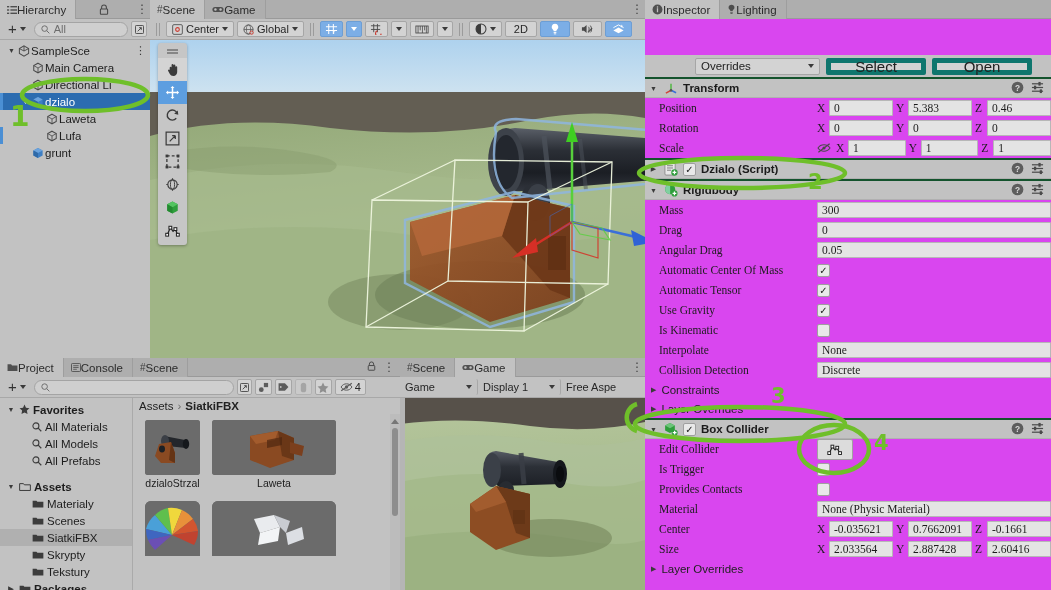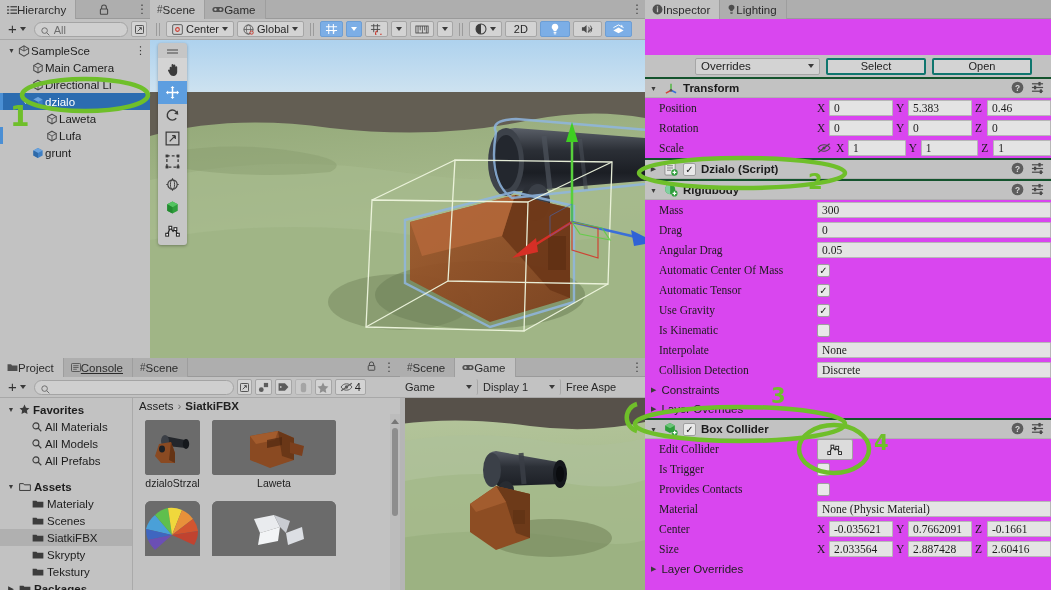--- a/index.html
+++ b/index.html
@@ -41,21 +41,21 @@
     font-size:11px; color:#262626; gap:3px; white-space:nowrap;
   }
   .tbtn.blue { background:#7caee6; border-color:#6d9ed4; }
   .tbtn.plain { background:transparent; border:none; }
   .caret { width:0;height:0;border-left:3.5px solid transparent;border-right:3.5px solid transparent;border-top:4px solid #3a3a3a; }
   .dsep { display:flex; gap:2px; margin:0 3px; }
   .dsep i { width:1px;height:13px;background:#9b9b9b;display:block; }
 
   .searchbox {
     flex:1; height:15px; background:#cfcfcf; border:1px solid #a4a4a4;
-    border-radius:8px; display:flex; align-items:flex-end; padding:0 6px;
+    border-radius:8px; display:flex; align-items:center; padding:0 6px;
     gap:4px; color:#6d6d6d; font-size:11px; min-width:30px;
   }
 
   
   #hierarchy { left:0; top:0; width:150px; height:358px; background:#c2c2c2; }
   #hierarchy .tabbar .lock { margin-left:auto; display:flex; align-items:center; padding-right:2px; color:#444; }
   .hlist { position:relative; background:#c2c2c2; height:298px; padding-top:2px; }
   .hrow {
     height:17px; display:flex; align-items:center; font-size:11.5px;
     color:#1d1d1d; padding-right:4px; position:relative; white-space:nowrap;
@@ -95,22 +95,22 @@
   .gameview { position:absolute; left:0; top:40px; width:245px; height:192px; overflow:hidden; background:#5a5a52; }
 
   
   #inspector { left:645px; top:0; width:406px; height:590px; background:#d946ef; }
   .insptool { height:22px; background:#c2c2c2; display:flex; align-items:center; gap:6px; padding:0 4px 0 50px;margin-top:36px; }
   .dropdn {
     height:17px; background:#d3d3d3; border:1px solid #a6a6a6; border-radius:2px;
     display:flex; align-items:center; padding:0 5px; font-size:11.5px; gap:6px;
   }
   .btn {
-    height:17px; background:#d3d3d3; border:2px solid #0f766e; border-radius:2px;
-    display:flex; align-items:center; justify-content:center; font-size:11px;
+    height:17px; background:#d3d3d3; border:5px solid #0f766e; border-radius:2px;
+    display:flex; align-items:center; justify-content:center; font-size:15px;
   }
   .comp-header {
     height:21px; background:#c2c2c2; display:flex; align-items:center; gap:5px;
     padding:0 4px 0 3px; border-top:2px solid #14532d; border-bottom:1px solid #b0b0b0;
   }
   .comp-header .tw { width:11px; text-align:center; font-size:7px; color:#3b3b3b; }
   .comp-header .name { font-weight:bold; font-size:11.5px; color:#1b1b1b; }
   .comp-header .right { margin-left:auto; display:flex; align-items:center; gap:7px; padding-right:3px; }
   .prow { height:20px; display:flex; align-items:center; padding-left:14px; font-size:11.5px; color:#1d1d1d;font-family:Liberation Serif, serif; }
   .prow .plabel { width:158px; flex:0 0 158px; }
@@ -549,21 +549,21 @@
   <div class="panel" id="project">
     <div class="tabbar">
       <div class="tab active">
         <span class="ticon">
           <svg width="11" height="9" viewBox="0 0 12 10">
               <path d="M0.5 1.5h4l1 1.3h6v6H0.5z" fill="#3d3d3d"></path>
             </svg>
         </span>
         <span>Project</span>
       </div>
-      <div class="tab" style="background:#aeaeae;text-decoration:underline;">
+      <div class="tab" style="background:#aeaeae;">
         <span class="ticon">
           <svg width="10" height="9" viewBox="0 0 11 10">
               <rect x="0.5" y="0.5" width="10" height="9" rx="1" fill="none" stroke="#3d3d3d" stroke-width="1"></rect>
               <path d="M2.4 3h6M2.4 5h6M2.4 7h4" stroke="#3d3d3d" stroke-width="0.9"></path>
             </svg>
         </span>
         <span>Console</span>
       </div>
       <div class="tab" style="background:#aeaeae;">
         <span class="ticon">#</span>

